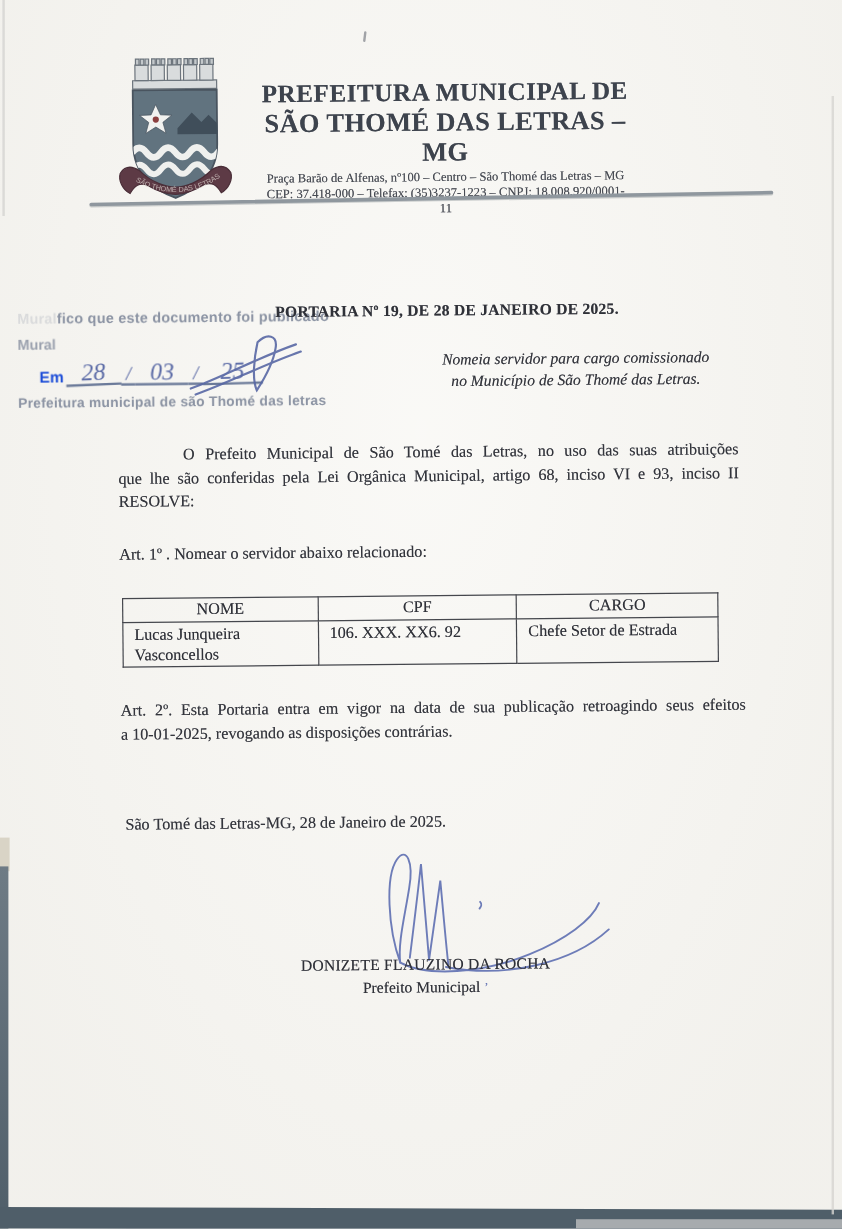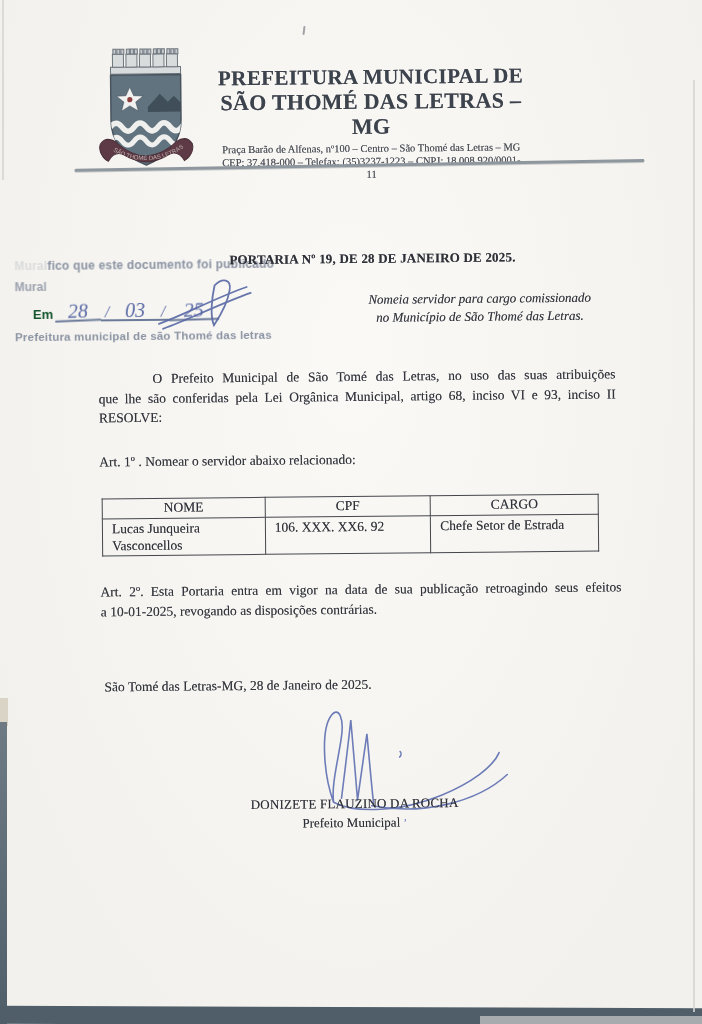--- a/index.html
+++ b/index.html
@@ -19,21 +19,21 @@
   .rule{position:absolute;left:77px;top:164px;width:570px;height:3px;background:#8f979e;
         border-radius:2px;transform:rotate(-0.45deg);box-shadow:0 1px 0 rgba(120,128,135,.35);}
 
   
   .stamp{position:absolute;left:16px;top:256px;width:300px;color:#8b93a3;
          font-family:"Liberation Sans","DejaVu Sans",sans-serif;font-weight:bold;}
   .stamp .l1{font-size:12px;letter-spacing:.2px;filter:blur(.35px);}
   .stamp .faded{opacity:.25;}
   .stamp .l2{font-size:12px;margin-top:7px;filter:blur(.4px);opacity:.85;}
   .em-row{margin-top:8px;margin-left:18px;font-size:13px;display:flex;align-items:flex-end;filter:blur(.2px);}
-  .em-lbl{margin-right:2px;color:#14532d;}
+  .em-lbl{margin-right:2px;color:#1d4ed8;}
   .hand{font-family:"Liberation Serif",serif;font-style:italic;font-weight:normal;
         font-size:20px;color:#5868a5;line-height:.9;}
   .seg{display:inline-block;border-bottom:2px solid #6b7a99;text-align:center;}
   .seg.d1{width:46px;transform:rotate(-2deg);}
   .seg.d2{width:44px;}
   .seg.d3{width:50px;transform:rotate(-1deg);}
   .sep{color:#5868a5;font-size:16px;border-bottom:2px solid #6b7a99;width:12px;display:inline-block;text-align:center;}
   .stamp .l4{font-size:11.5px;margin-top:9px;filter:blur(.35px);letter-spacing:.2px;}
   .rubric{position:absolute;left:156px;top:270px;width:104px;height:62px;}
 

